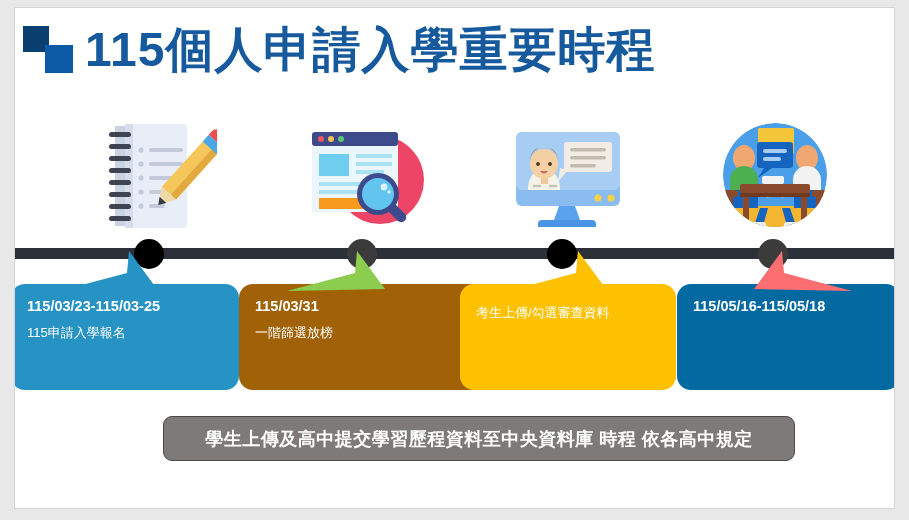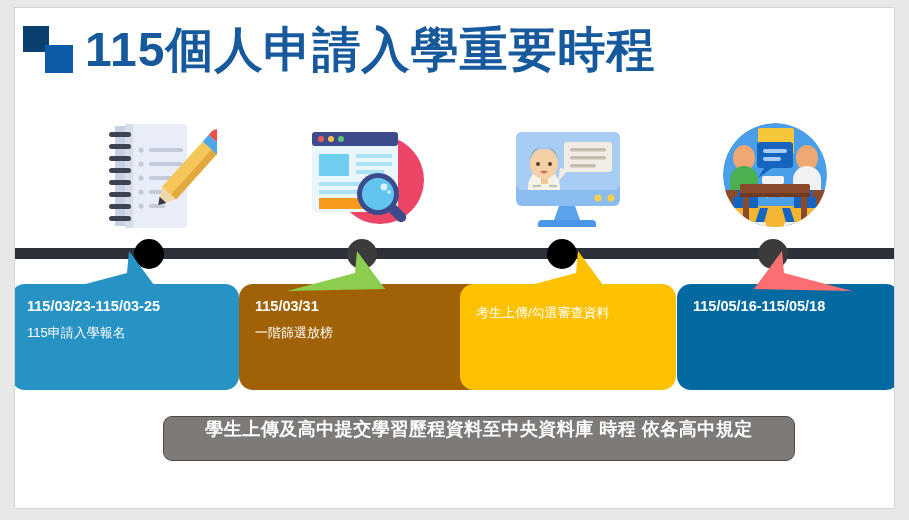--- a/index.html
+++ b/index.html
@@ -121,21 +121,21 @@
   #footer-bar {
     position: absolute;
     left: 148px;
     top: 408px;
     width: 632px;
     height: 45px;
     background: #7d7a78;
     border: 1px solid #4c4a48;
     border-radius: 9px;
     display: flex;
-    align-items: flex-start;
+    align-items: center;
     justify-content: center;
   }
   #footer-text {
     font-size: 18px;
     font-weight: bold;
     color: #ffffff;
     white-space: nowrap;
     letter-spacing: 0.5px;
   }
 </style>

